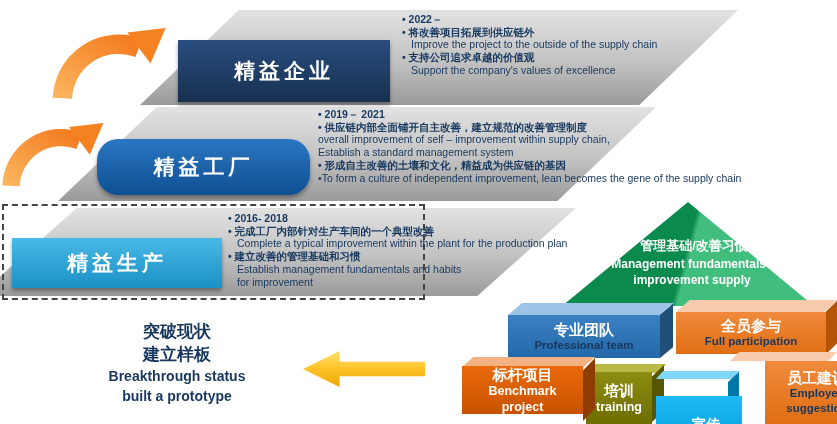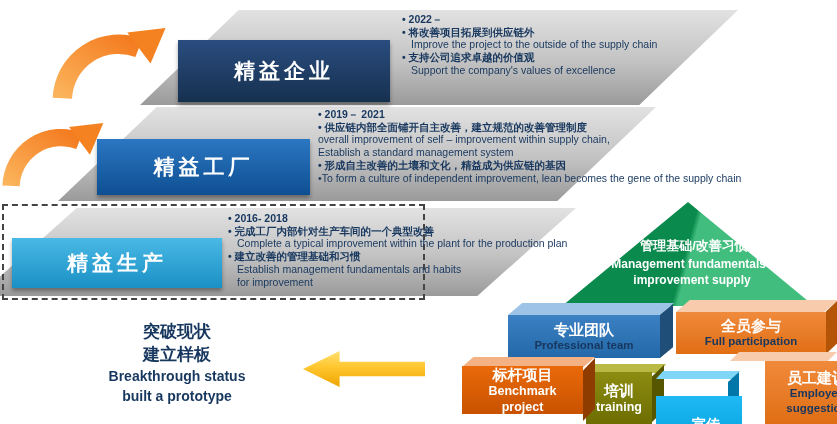--- a/index.html
+++ b/index.html
@@ -11,21 +11,21 @@
             background:linear-gradient(180deg,#e2e2e2 0%,#c2c2c2 55%,#9a9a9a 100%);}
   #plat1{left:140px;top:10px;width:598px;height:95px;}
   #plat2{left:58px;top:107px;width:598px;height:94px;}
   #plat3{left:-22px;top:208px;width:598px;height:88px;}
 
   
   .stepbox{position:absolute;display:flex;align-items:center;justify-content:center;
            color:#fff;font-weight:bold;font-size:21px;letter-spacing:4px;
            box-shadow:0 3px 4px rgba(0,0,0,.35);}
   #box1{left:178px;top:40px;width:212px;height:62px;background:linear-gradient(180deg,#2a4d7f,#16304f);}
-  #box2{left:97px;top:139px;width:213px;height:56px;background:linear-gradient(180deg,#2b77c2,#0e4f92);}
+  #box2{left:97px;top:139px;width:213px;height:56px;background:linear-gradient(180deg,#2b77c2,#0e4f92);border-radius:21px;}
   #box3{left:12px;top:238px;width:210px;height:50px;background:linear-gradient(180deg,#49b9e6,#1b90c4);}
 
   #dashed{position:absolute;left:2px;top:204px;width:419px;height:92px;border:2px dashed #444;}
 
   
   .tb{position:absolute;}
   .ln{font-size:10.5px;line-height:12.7px;color:#17375e;white-space:nowrap;}
   .b{font-weight:bold;}
   .ind{padding-left:9px;}
 

